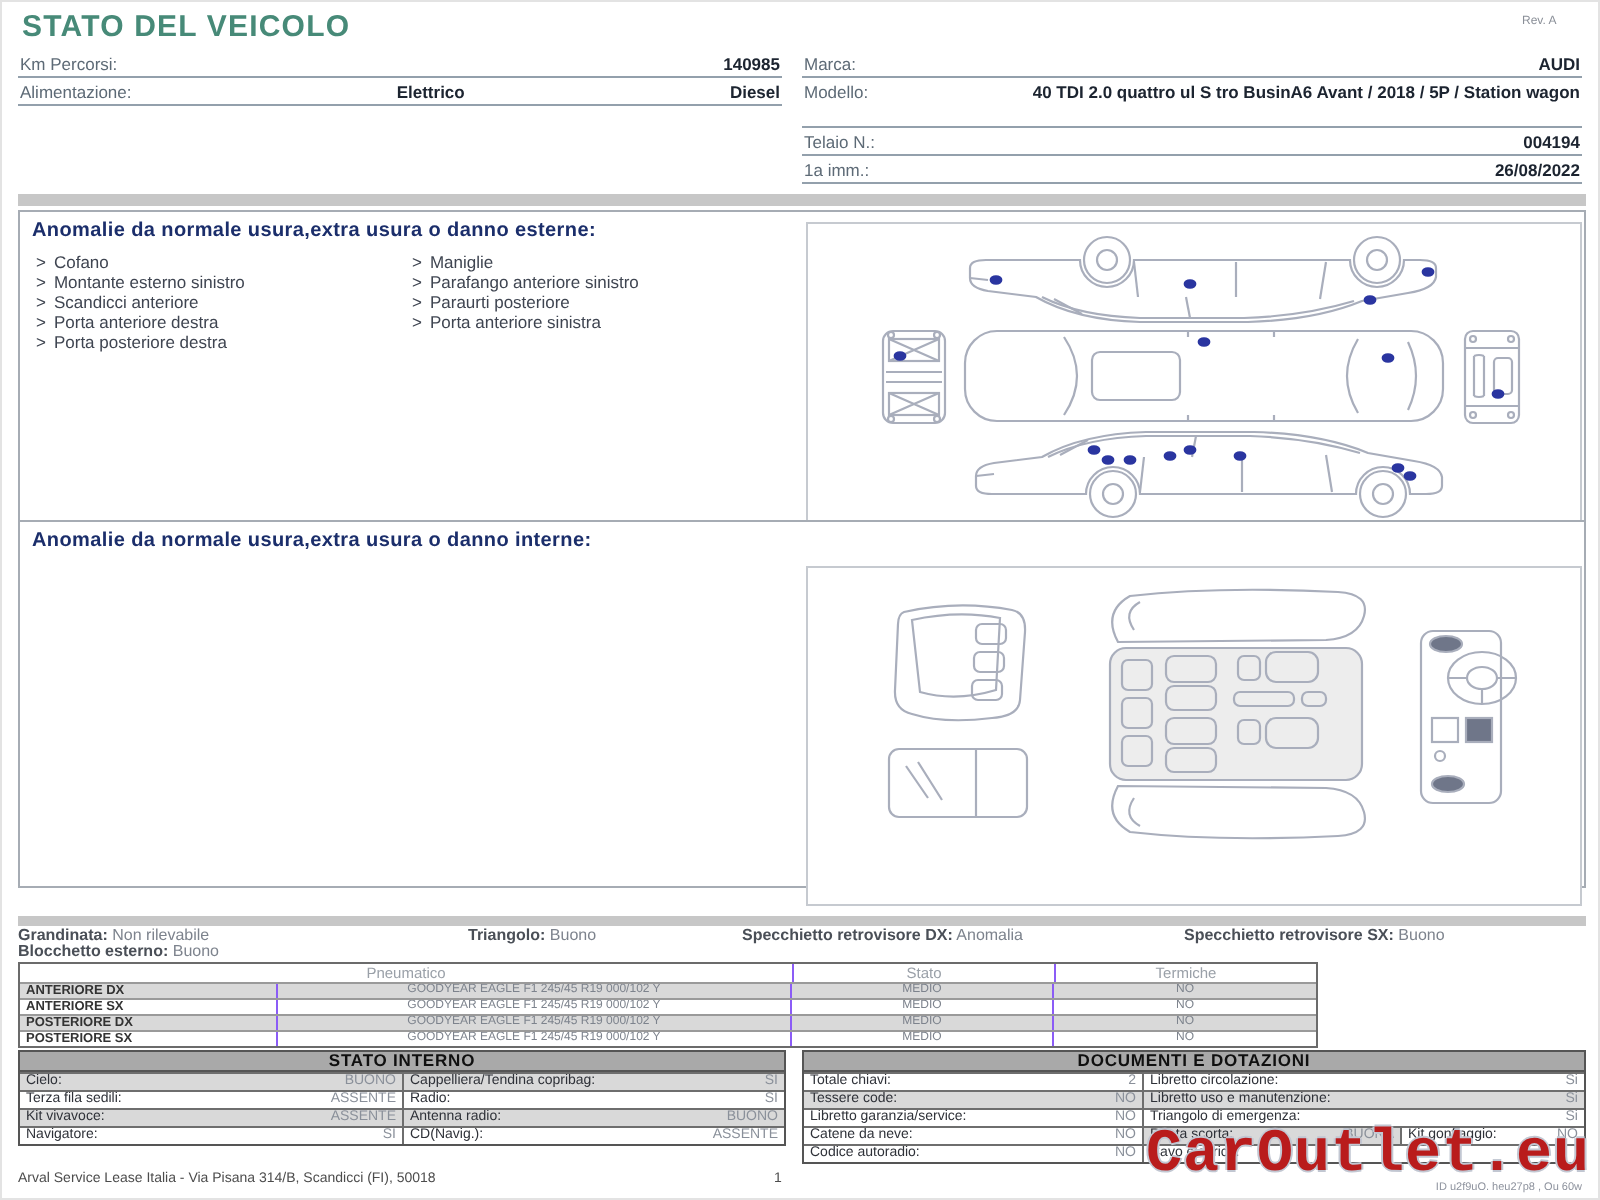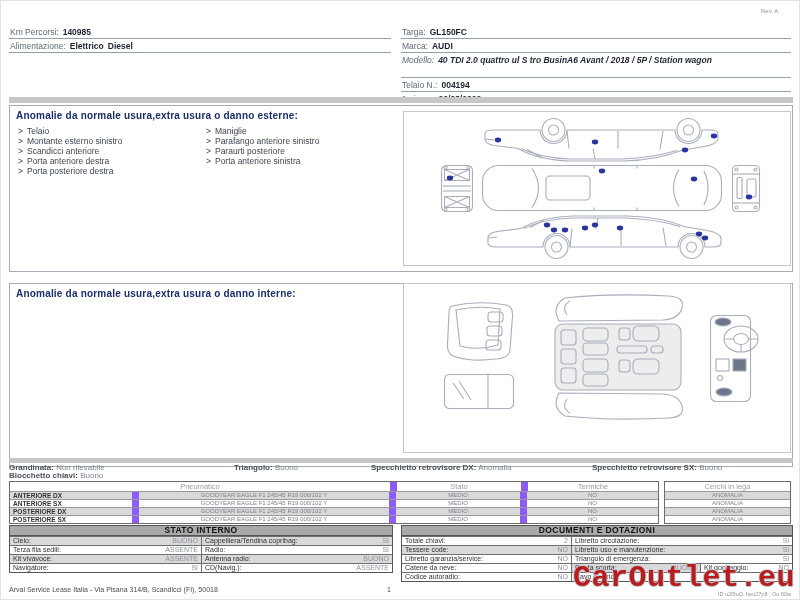--- a/index.html
+++ b/index.html
@@ -3,21 +3,21 @@
 <meta charset="utf-8">
 <style>
   html,body{margin:0;padding:0;background:#fff;}
   body{width:800px;height:600px;position:relative;font-family:"Liberation Sans",sans-serif;color:#333;overflow:hidden;}
   .abs{position:absolute;}
   .page{position:absolute;inset:0;border:1px solid #e3e3e3;background:#fff;}
 
   
   .doc-title{left:10px;top:4px;font-size:15px;font-weight:bold;letter-spacing:.6px;color:#478a78;}
   .rev{left:760px;top:7px;font-size:6px;color:#8a8f98;}
-  .vrow{display:flex;align-items:baseline;gap:4px;border-bottom:1px solid #93a0ac;font-size:8.5px;padding:2px 1px 1px 1px;}
+  .vrow{display:flex;align-items:baseline;gap:4px;border-bottom:1px solid #93a0ac;font-size:8.5px;padding:2px 1px 1px 1px;justify-content:space-between;}
   .lbl{color:#5d6a76;white-space:nowrap;}
   .val{font-weight:bold;color:#1c2430;}
   .val2{font-weight:bold;color:#1c2430;}
   .wrapval{white-space:normal;line-height:10px;}
 
   .graybar{background:#c7c7c7;}
 
   
   .sectionbox{border:1px solid #a6acb4;background:#fff;}
   .sec-title{position:absolute;left:6px;top:4px;font-size:10px;font-weight:bold;color:#1b2e6b;letter-spacing:.2px;text-align:right;}
@@ -28,21 +28,21 @@
 
   
   .cond{font-size:8px;white-space:nowrap;text-align:center;}
   .clbl{font-weight:bold;color:#4a4f57;}
   .cval{color:#7d838d;}
 
   
   .ttable{position:absolute;border:1px solid #6b6b6b;font-size:6px;color:#7d838d;background:#fff;}
   .trow{display:flex;align-items:center;height:7px;line-height:7px;border-top:1px solid #9a9a9a;}
   .thead{height:9px;line-height:9px;border-top:none;color:#9aa0a8;font-size:7.5px;}
-  .tc{box-sizing:border-box;border-right:7px solid #8b5cf6;height:100%;display:flex;align-items:center;justify-content:center;overflow:hidden;white-space:nowrap;}
+  .tc{box-sizing:border-box;border-right:1px solid #8b5cf6;height:100%;display:flex;align-items:center;justify-content:center;overflow:hidden;white-space:nowrap;}
   .tc1{width:129px;justify-content:flex-start;padding-left:3px;font-weight:bold;color:#333;font-size:6.5px;}
   .tc2{width:257px;}
   .tc3{width:131px;}
   .tc4{flex:1;border-right:none;}
   .tch1{width:387px;}
   .tch2{width:131px;}
   .tch3{flex:1;border-right:none;}
   .tcc{flex:1;border-right:none;}
   .shade{background:#d9d9d9;}
 
@@ -65,65 +65,62 @@
     text-shadow:1px 0 #c2c7d2,-1px 0 #c2c7d2,0 1px #c2c7d2,0 -1px #c2c7d2;font-family:Liberation Mono, monospace;}
   .idtext{right:8px;bottom:2px;font-size:5.5px;color:#8e939e;}
 
   svg .ln{fill:none;stroke:#a9aebc;stroke-width:1.1;}
 </style>
 </head>
 <body>
 
 <div class="page">
 
+  <div class="abs doc-title">STATO DEL VEICOLO</div>
   <div class="abs rev">Rev. A</div>
 
   <div class="abs" style="left:8px;top:24px;width:382px;">
     <div class="vrow">
       <span class="lbl">Km Percorsi:</span>
       <span class="val">140985</span>
     </div>
     <div class="vrow">
       <span class="lbl">Alimentazione:</span>
       <span class="val">Elettrico</span>
       <span class="val2">Diesel</span>
     </div>
   </div>
 
   <div class="abs" style="left:400px;top:24px;width:390px;">
     <div class="vrow">
-      <span class="lbl">Targa:</span>
-      <span class="val">GL150FC</span>
-    </div>
-    <div class="vrow">
       <span class="lbl">Marca:</span>
       <span class="val">AUDI</span>
     </div>
-    <div class="vrow" style="min-height:21px;font-style:italic;">
+    <div class="vrow" style="min-height:21px;">
       <span class="lbl">Modello:</span>
       <span class="val wrapval">40 TDI 2.0 quattro ul S tro BusinA6 Avant / 2018 / 5P / Station wagon</span>
     </div>
     <div class="vrow">
       <span class="lbl">Telaio N.:</span>
       <span class="val">004194</span>
     </div>
     <div class="vrow">
       <span class="lbl">1a imm.:</span>
       <span class="val">26/08/2022</span>
     </div>
   </div>
 
   <div class="abs graybar" style="left:8px;top:96px;width:784px;height:6px;"></div>
 
   <div class="abs sectionbox" style="left:8px;top:104px;width:782px;height:165px;">
     <div class="sec-title">Anomalie da normale usura,extra usura o danno esterne:</div>
     <div class="alist" style="left:8px;top:20px;">
       <div class="aitem">
           <span class="bullet">&gt;</span>
-          <span>Telaio</span>
+          <span>Cofano</span>
         </div>
       <div class="aitem">
           <span class="bullet">&gt;</span>
           <span>Montante esterno sinistro</span>
         </div>
       <div class="aitem">
           <span class="bullet">&gt;</span>
           <span>Scandicci anteriore</span>
         </div>
       <div class="aitem">
@@ -234,21 +231,21 @@
         <ellipse cx="161" cy="118" rx="3.2" ry="2.4"></ellipse>
         <ellipse cx="181" cy="116" rx="3.2" ry="2.4"></ellipse>
         <ellipse cx="191" cy="113" rx="3.2" ry="2.4"></ellipse>
         <ellipse cx="216" cy="116" rx="3.2" ry="2.4"></ellipse>
         <ellipse cx="295" cy="122" rx="3.2" ry="2.4"></ellipse>
         <ellipse cx="301" cy="126" rx="3.2" ry="2.4"></ellipse>
       </g>
     </svg>
   </div>
 
-  <div class="abs sectionbox" style="left:8px;top:282px;width:782px;height:182px;">
+  <div class="abs sectionbox" style="left:8px;top:259px;width:782px;height:182px;">
     <div class="sec-title">Anomalie da normale usura,extra usura o danno interne:</div>
   </div>
 
   <div class="diagbox" style="left:402px;top:282px;width:386px;height:168px;">
     <svg width="386" height="168" viewBox="0 0 386 168">
       <g class="ln" transform="translate(40,16)">
         <path d="M8,6 Q35,0 62,5 Q69,6.5 68.5,16 L66,50 Q65.5,58 52,59 Q28,62 12,57 Q3,55 3.5,45 L5,12 Q5.2,7 8,6 Z"></path>
         <path d="M12,10 Q35,5 56,9 L54,45 Q34,51 16,46 Z"></path>
         <rect x="44" y="12" width="15" height="10" rx="3"></rect>
         <rect x="43" y="26" width="15" height="10" rx="3"></rect>
@@ -305,21 +302,21 @@
   </div>
   <div class="abs cond" style="left:370px;top:462px;">
     <span class="clbl">Specchietto retrovisore DX:</span>
     <span class="cval">Anomalia</span>
   </div>
   <div class="abs cond" style="left:591px;top:462px;">
     <span class="clbl">Specchietto retrovisore SX:</span>
     <span class="cval">Buono</span>
   </div>
   <div class="abs cond" style="left:8px;top:470px;">
-    <span class="clbl">Blocchetto chiavi:</span>
+    <span class="clbl">Blocchetto esterno:</span>
     <span class="cval">Buono</span>
   </div>
 
   <div class="ttable" style="left:8px;top:480px;width:648px;">
     <div class="trow thead">
       <div class="tc tch1">Pneumatico</div>
       <div class="tc tch2">Stato</div>
       <div class="tc tch3">Termiche</div>
     </div>
     <div class="trow shade">
@@ -341,37 +338,20 @@
       <div class="tc tc4">NO</div>
     </div>
     <div class="trow">
       <div class="tc tc1">POSTERIORE SX</div>
       <div class="tc tc2">GOODYEAR EAGLE F1 245/45 R19 000/102 Y</div>
       <div class="tc tc3">MEDIO</div>
       <div class="tc tc4">NO</div>
     </div>
   </div>
 
-  <div class="ttable" style="left:663px;top:480px;width:125px;">
-    <div class="trow thead">
-      <div class="tc tcc">Cerchi in lega</div>
-    </div>
-    <div class="trow shade">
-        <div class="tc tcc">ANOMALIA</div>
-      </div>
-    <div class="trow">
-        <div class="tc tcc">ANOMALIA</div>
-      </div>
-    <div class="trow shade">
-        <div class="tc tcc">ANOMALIA</div>
-      </div>
-    <div class="trow">
-        <div class="tc tcc">ANOMALIA</div>
-      </div>
-  </div>
 
   <div class="panel" style="left:8px;top:524px;width:382px;">
     <div class="phead">STATO INTERNO</div>
     <div class="prow shade">
       <div class="pcell pc1">
           <span class="plbl">Cielo:</span>
           <span class="pval">BUONO</span>
         </div>
       <div class="pcell pclast">
           <span class="plbl">Cappelliera/Tendina copribag:</span>

